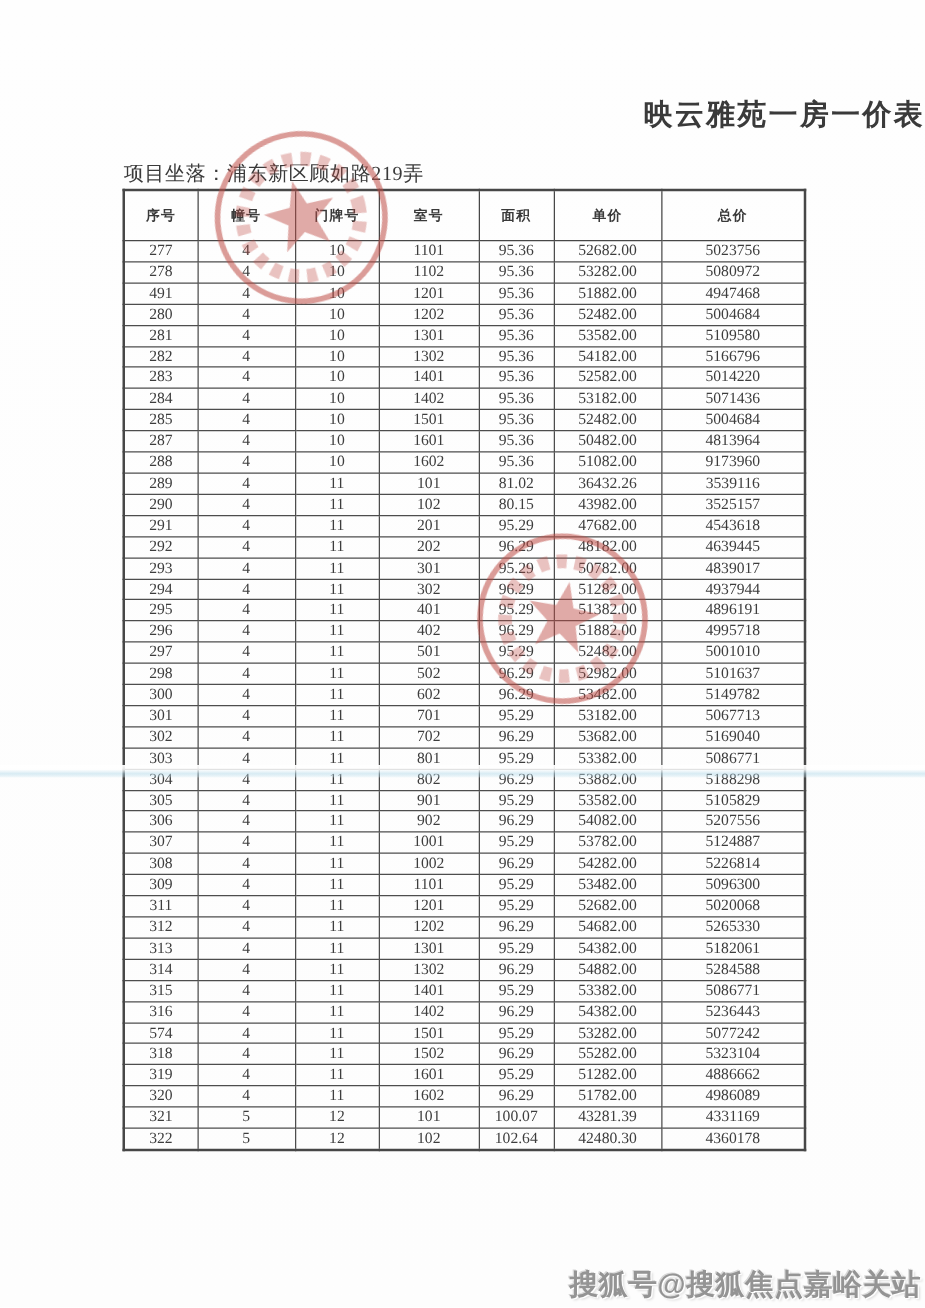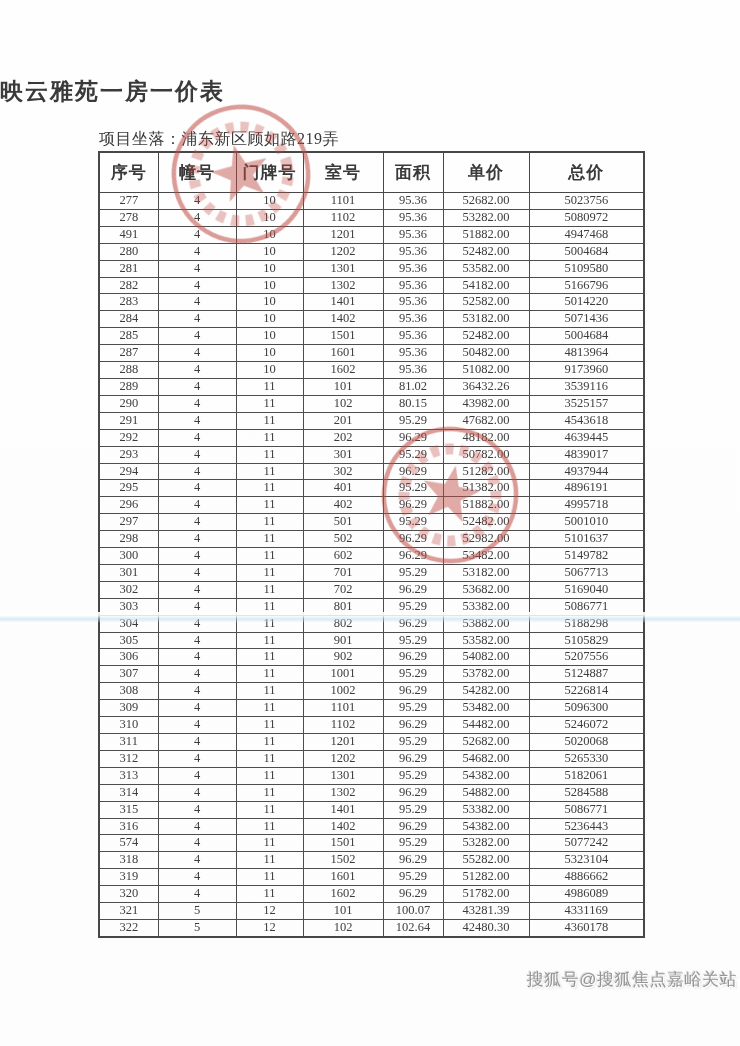--- a/index.html
+++ b/index.html
@@ -11,21 +11,21 @@
   }
   .page {
     position: relative;
     width: 740px; height: 1046px;
     background: linear-gradient(180deg, #fefefe 0%, #fdfdfd 100%);
   }
   .doc-title {
     position: absolute;
     left: 0; top: 76px;
     width: 740px;
-    text-align: left;
+    text-align: right;
     font-size: 23px;
     font-weight: bold;
     letter-spacing: 2px;
     color: #3a3a3a;
     margin: 0;
   }
   .location-line {
     position: absolute;
     left: 99px; top: 129px;
     font-size: 16px;
@@ -36,21 +36,21 @@
   .price-table {
     position: absolute;
     left: 98px; top: 151px;
     width: 545px;
     border-collapse: collapse;
     table-layout: fixed;
     border: 2px solid #474747;
   }
   .price-table th {
     height: 39px;
-    font-size: 17px;
+    font-size: 11px;
     font-weight: bold;
     color: #3a3a3a;
     border: 1px solid #474747;
     text-align: center;
     padding: 0;
     letter-spacing: 1px;
   }
   .price-table td {
     height: 15.9px;
     font-size: 12.5px;
@@ -77,24 +77,24 @@
     background: linear-gradient(180deg,
       rgba(255,255,255,0.95) 0%,
       rgba(255,255,255,0.85) 35%,
       rgba(178,217,233,0.50) 70%,
       rgba(214,236,244,0.25) 100%);
     pointer-events: none;
     z-index: 5;
   }
   .watermark {
     position: absolute;
-    right: 3px; top: 968px;
+    right: 3px; top: 1012px;
     font-family: "Liberation Sans", "DejaVu Sans", sans-serif;
-    font-size: 17px;
-    font-weight: normal;
+    font-size: 23px;
+    font-weight: bold;
     letter-spacing: 0.5px;
     color: #949494;
     text-shadow: 1px 1px 0 #ffffff, -1px -1px 0 #d8d8d8, 2px 2px 2px rgba(0,0,0,0.12);
   }
 </style>
 </head>
 <body>
 
 <div class="page">
 
@@ -397,29 +397,20 @@
         <tr>
           <td>309</td>
           <td>4</td>
           <td>11</td>
           <td>1101</td>
           <td>95.29</td>
           <td>53482.00</td>
           <td>5096300</td>
         </tr>
         <tr>
-          <td>310</td>
-          <td>4</td>
-          <td>11</td>
-          <td>1102</td>
-          <td>96.29</td>
-          <td>54482.00</td>
-          <td>5246072</td>
-        </tr>
-        <tr>
           <td>311</td>
           <td>4</td>
           <td>11</td>
           <td>1201</td>
           <td>95.29</td>
           <td>52682.00</td>
           <td>5020068</td>
         </tr>
         <tr>
           <td>312</td>

